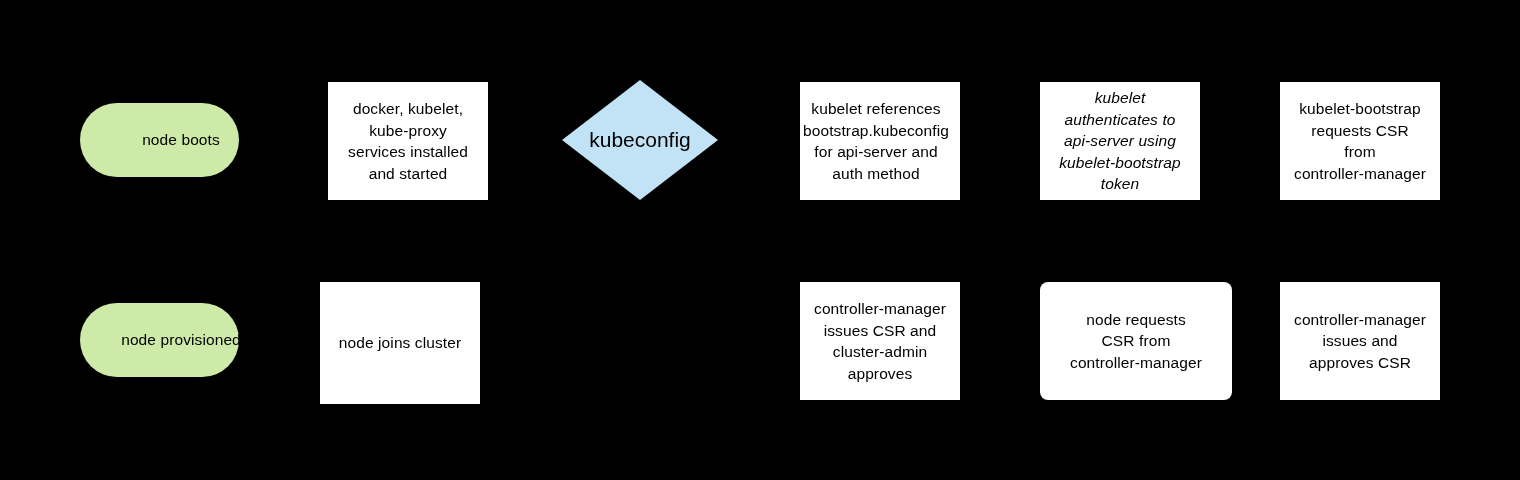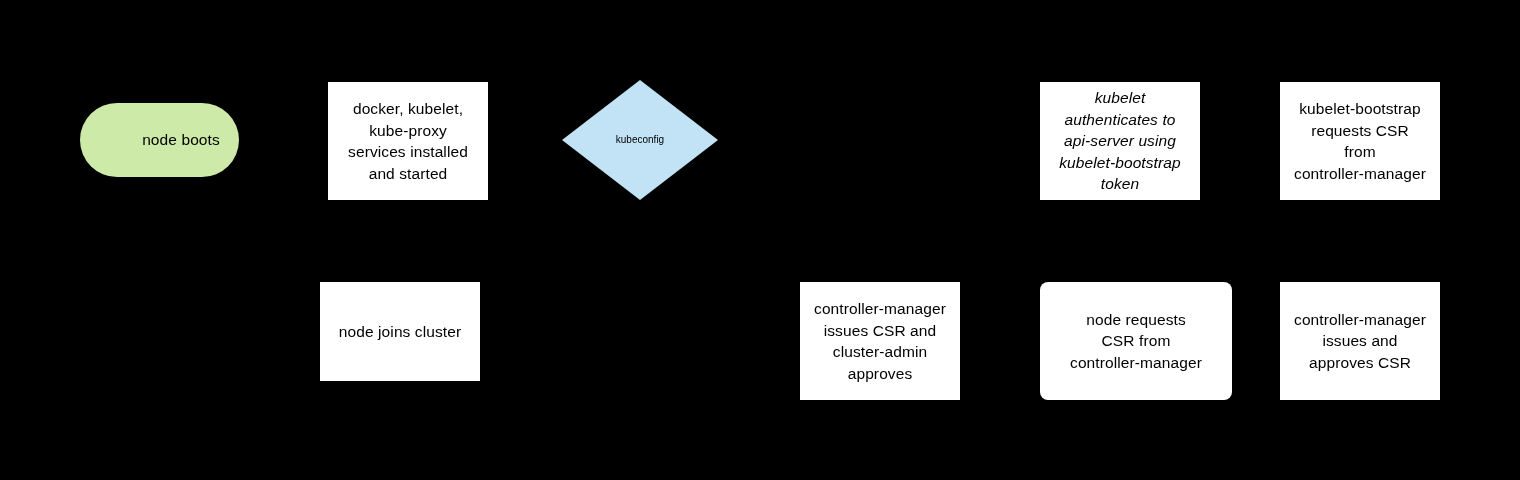--- a/index.html
+++ b/index.html
@@ -56,21 +56,21 @@
   .diamond-shape {
     position: absolute;
     inset: 0;
     background: #c2e3f5;
     clip-path: polygon(50% 0%, 100% 50%, 50% 100%, 0% 50%);
   }
   .diamond-wrap .label {
     position: relative;
     z-index: 2;
     color: #000000;
-    font-size: 10px;
+    font-size: 21px;
     line-height: 21.5px;
     text-align: right;
     white-space: nowrap;
   }
   
   .overflow-text .label {
     width: 176px;
     margin-left: -8px;
     white-space: pre-line;
   }
@@ -89,38 +89,47 @@
 kube-proxy
 services installed
 and started</span>
   </div>
 
   <div class="diamond-wrap" style="left:562px; top:80px; width:156px; height:120px;">
     <span class="diamond-shape"></span>
     <span class="label">kubeconfig</span>
   </div>
 
+  <div class="node rect overflow-text" style="left:800px; top:82px; width:160px; height:118px;">
+    <span class="label">kubelet references
+bootstrap.kubeconfig
+for api-server and
+auth method</span>
+  </div>
 
   <div class="node rect" style="left:1040px; top:82px; width:160px; height:118px;font-style:italic;">
     <span class="label">kubelet
 authenticates to
 api-server using
 kubelet-bootstrap
 token</span>
   </div>
 
   <div class="node rect" style="left:1280px; top:82px; width:160px; height:118px;">
     <span class="label">kubelet-bootstrap
 requests CSR
 from
 controller-manager</span>
   </div>
 
+  <div class="node pill" style="left:80px; top:303px; width:159px; height:74px;">
+    <span class="label">node provisioned</span>
+  </div>
 
-  <div class="node rect" style="left:320px; top:282px; width:160px; height:99px;">
+  <div class="node rect" style="left:320px; top:282px; width:160px; height:122px;">
     <span class="label">node joins cluster</span>
   </div>
 
 
   <div class="node rect" style="left:800px; top:282px; width:160px; height:118px;">
     <span class="label">controller-manager
 issues CSR and
 cluster-admin
 approves</span>
   </div>

